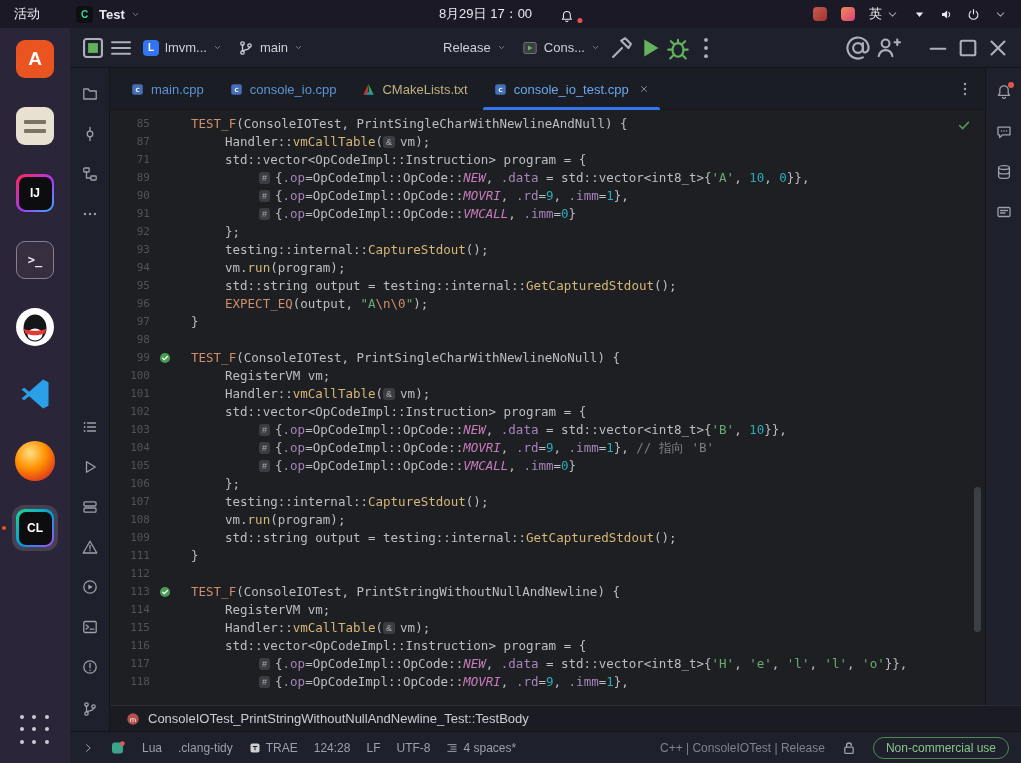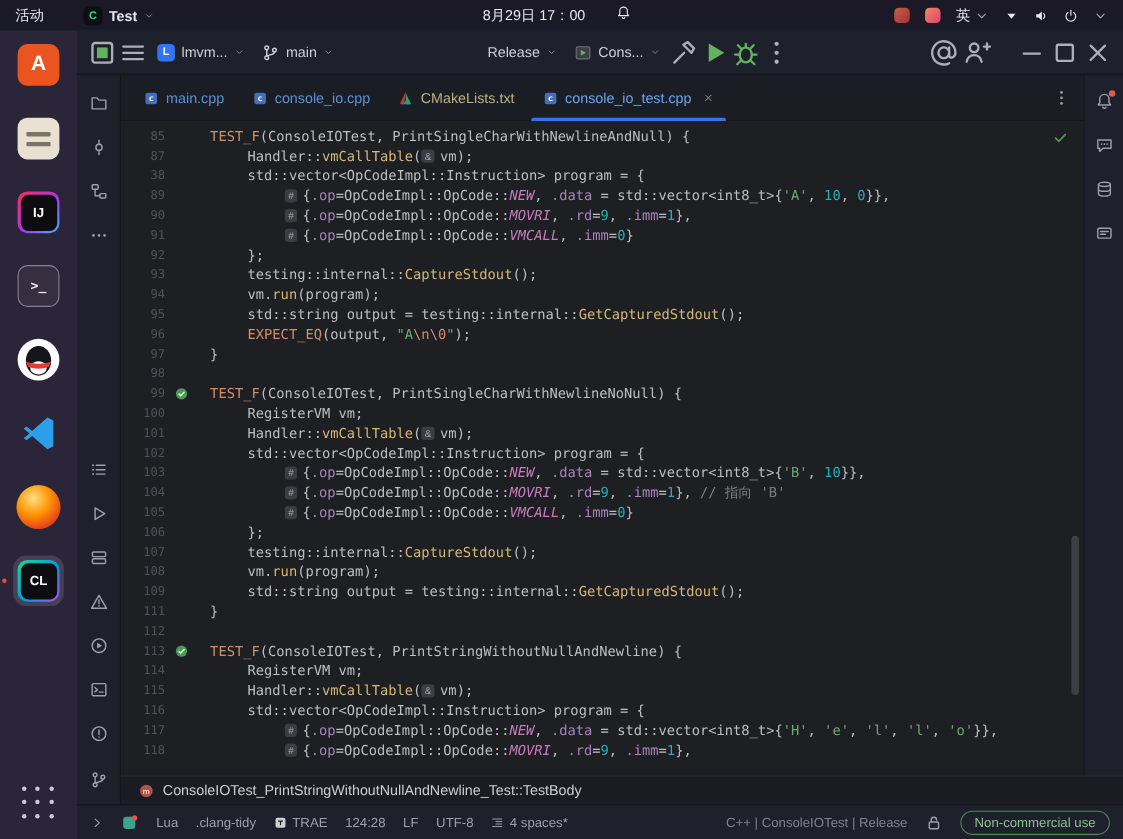--- a/index.html
+++ b/index.html
@@ -9,21 +9,21 @@
   .ic svg{width:16px;height:16px;display:block;}
   svg .s{fill:none;stroke:currentColor;stroke-width:1.3;stroke-linecap:round;stroke-linejoin:round;}
   .car svg{width:9px;height:9px;}
   
   .topbar{position:absolute;top:0;left:0;width:1021px;height:28px;background:#1B1926;
     display:flex;align-items:center;color:#E9E9EE;font-size:13px;padding:0 14px;box-sizing:border-box;z-index:50;}
   .tb-act{margin-right:36px;}
   .tb-app{display:flex;align-items:center;gap:6px;font-weight:bold;}
   .tb-appicon{width:17px;height:17px;border-radius:4px;background:#0E0E13;color:#2BD99F;
     font-weight:bold;font-size:10px;display:flex;align-items:center;justify-content:center;}
-  .tb-center{position:absolute;left:50%;transform:translateX(-50%);display:flex;align-items:flex-start;gap:28px;}
+  .tb-center{position:absolute;left:50%;transform:translateX(-50%);display:flex;align-items:flex-end;gap:28px;}
   .tb-bell{color:#E9E9EE;position:relative;}
   .tb-bell svg{width:13px;height:13px;}
   .tb-dot{width:5px;height:5px;border-radius:50%;background:#E2574C;margin-left:-24px;margin-top:-10px;}
   .tb-right{margin-left:auto;display:flex;align-items:center;gap:14px;}
   .tray{width:14px;height:14px;border-radius:4px;display:inline-block;}
   .tray-red{background:linear-gradient(135deg,#C75B4E,#A23430);}
   .tray-pink{background:linear-gradient(135deg,#F08A5B,#DD4278);}
   .tb-ime{display:flex;align-items:center;gap:4px;}
   .tb-right .ic svg{width:13px;height:13px;}
   
@@ -556,21 +556,21 @@
               <path d="M4.5 6.5h7M4.5 9h4.5" class="s"></path>
             </svg>
           </span>
         </span>
       </div>
 
     <div class="editor">
       <div>
           <div class="code-line"><span class="ln">85</span><span class="gut"></span><span class="cd" style="padding-left: 17px;"><span class="tk-m">TEST_F</span><span class="tk-d">(ConsoleIOTest, PrintSingleCharWithNewlineAndNull) {</span></span></div>
           <div class="code-line"><span class="ln">87</span><span class="gut"></span><span class="cd" style="padding-left: 51px;"><span class="tk-d">Handler::</span><span class="tk-f">vmCallTable</span><span class="tk-d">(</span><span class="chip">&amp;</span><span class="tk-d">vm);</span></span></div>
-          <div class="code-line"><span class="ln">38</span><span class="gut"></span><span class="cd" style="padding-left: 51px;"><span class="tk-d">std::vector&lt;OpCodeImpl::Instruction&gt; program = {</span></span></div>
+          <div class="code-line"><span class="ln">71</span><span class="gut"></span><span class="cd" style="padding-left: 51px;"><span class="tk-d">std::vector&lt;OpCodeImpl::Instruction&gt; program = {</span></span></div>
           <div class="code-line"><span class="ln">89</span><span class="gut"></span><span class="cd" style="padding-left: 85px;"><span class="chip">#</span><span class="tk-d">{</span><span class="tk-fl">.op</span><span class="tk-d">=</span><span class="tk-d">OpCodeImpl::OpCode::</span><span class="tk-e">NEW</span><span class="tk-d">, </span><span class="tk-fl">.data</span><span class="tk-d"> = std::vector&lt;int8_t&gt;{</span><span class="tk-s">'A'</span><span class="tk-d">, </span><span class="tk-n">10</span><span class="tk-d">, </span><span class="tk-n">0</span><span class="tk-d">}},</span></span></div>
           <div class="code-line"><span class="ln">90</span><span class="gut"></span><span class="cd" style="padding-left: 85px;"><span class="chip">#</span><span class="tk-d">{</span><span class="tk-fl">.op</span><span class="tk-d">=</span><span class="tk-d">OpCodeImpl::OpCode::</span><span class="tk-e">MOVRI</span><span class="tk-d">, </span><span class="tk-fl">.rd</span><span class="tk-d">=</span><span class="tk-n">9</span><span class="tk-d">, </span><span class="tk-fl">.imm</span><span class="tk-d">=</span><span class="tk-n">1</span><span class="tk-d">},</span></span></div>
           <div class="code-line"><span class="ln">91</span><span class="gut"></span><span class="cd" style="padding-left: 85px;"><span class="chip">#</span><span class="tk-d">{</span><span class="tk-fl">.op</span><span class="tk-d">=</span><span class="tk-d">OpCodeImpl::OpCode::</span><span class="tk-e">VMCALL</span><span class="tk-d">, </span><span class="tk-fl">.imm</span><span class="tk-d">=</span><span class="tk-n">0</span><span class="tk-d">}</span></span></div>
           <div class="code-line"><span class="ln">92</span><span class="gut"></span><span class="cd" style="padding-left: 51px;"><span class="tk-d">};</span></span></div>
           <div class="code-line"><span class="ln">93</span><span class="gut"></span><span class="cd" style="padding-left: 51px;"><span class="tk-d">testing::internal::</span><span class="tk-f">CaptureStdout</span><span class="tk-d">();</span></span></div>
           <div class="code-line"><span class="ln">94</span><span class="gut"></span><span class="cd" style="padding-left: 51px;"><span class="tk-d">vm.</span><span class="tk-f">run</span><span class="tk-d">(program);</span></span></div>
           <div class="code-line"><span class="ln">95</span><span class="gut"></span><span class="cd" style="padding-left: 51px;"><span class="tk-d">std::string output = testing::internal::</span><span class="tk-f">GetCapturedStdout</span><span class="tk-d">();</span></span></div>
           <div class="code-line"><span class="ln">96</span><span class="gut"></span><span class="cd" style="padding-left: 51px;"><span class="tk-m">EXPECT_EQ</span><span class="tk-d">(output, </span><span class="tk-s">"A</span><span class="tk-esc">\n</span><span class="tk-esc">\0</span><span class="tk-s">"</span><span class="tk-d">);</span></span></div>
           <div class="code-line"><span class="ln">97</span><span class="gut"></span><span class="cd" style="padding-left: 17px;"><span class="tk-d">}</span></span></div>
           <div class="code-line"><span class="ln">98</span><span class="gut"></span><span class="cd" style="padding-left: 17px;"></span></div>

